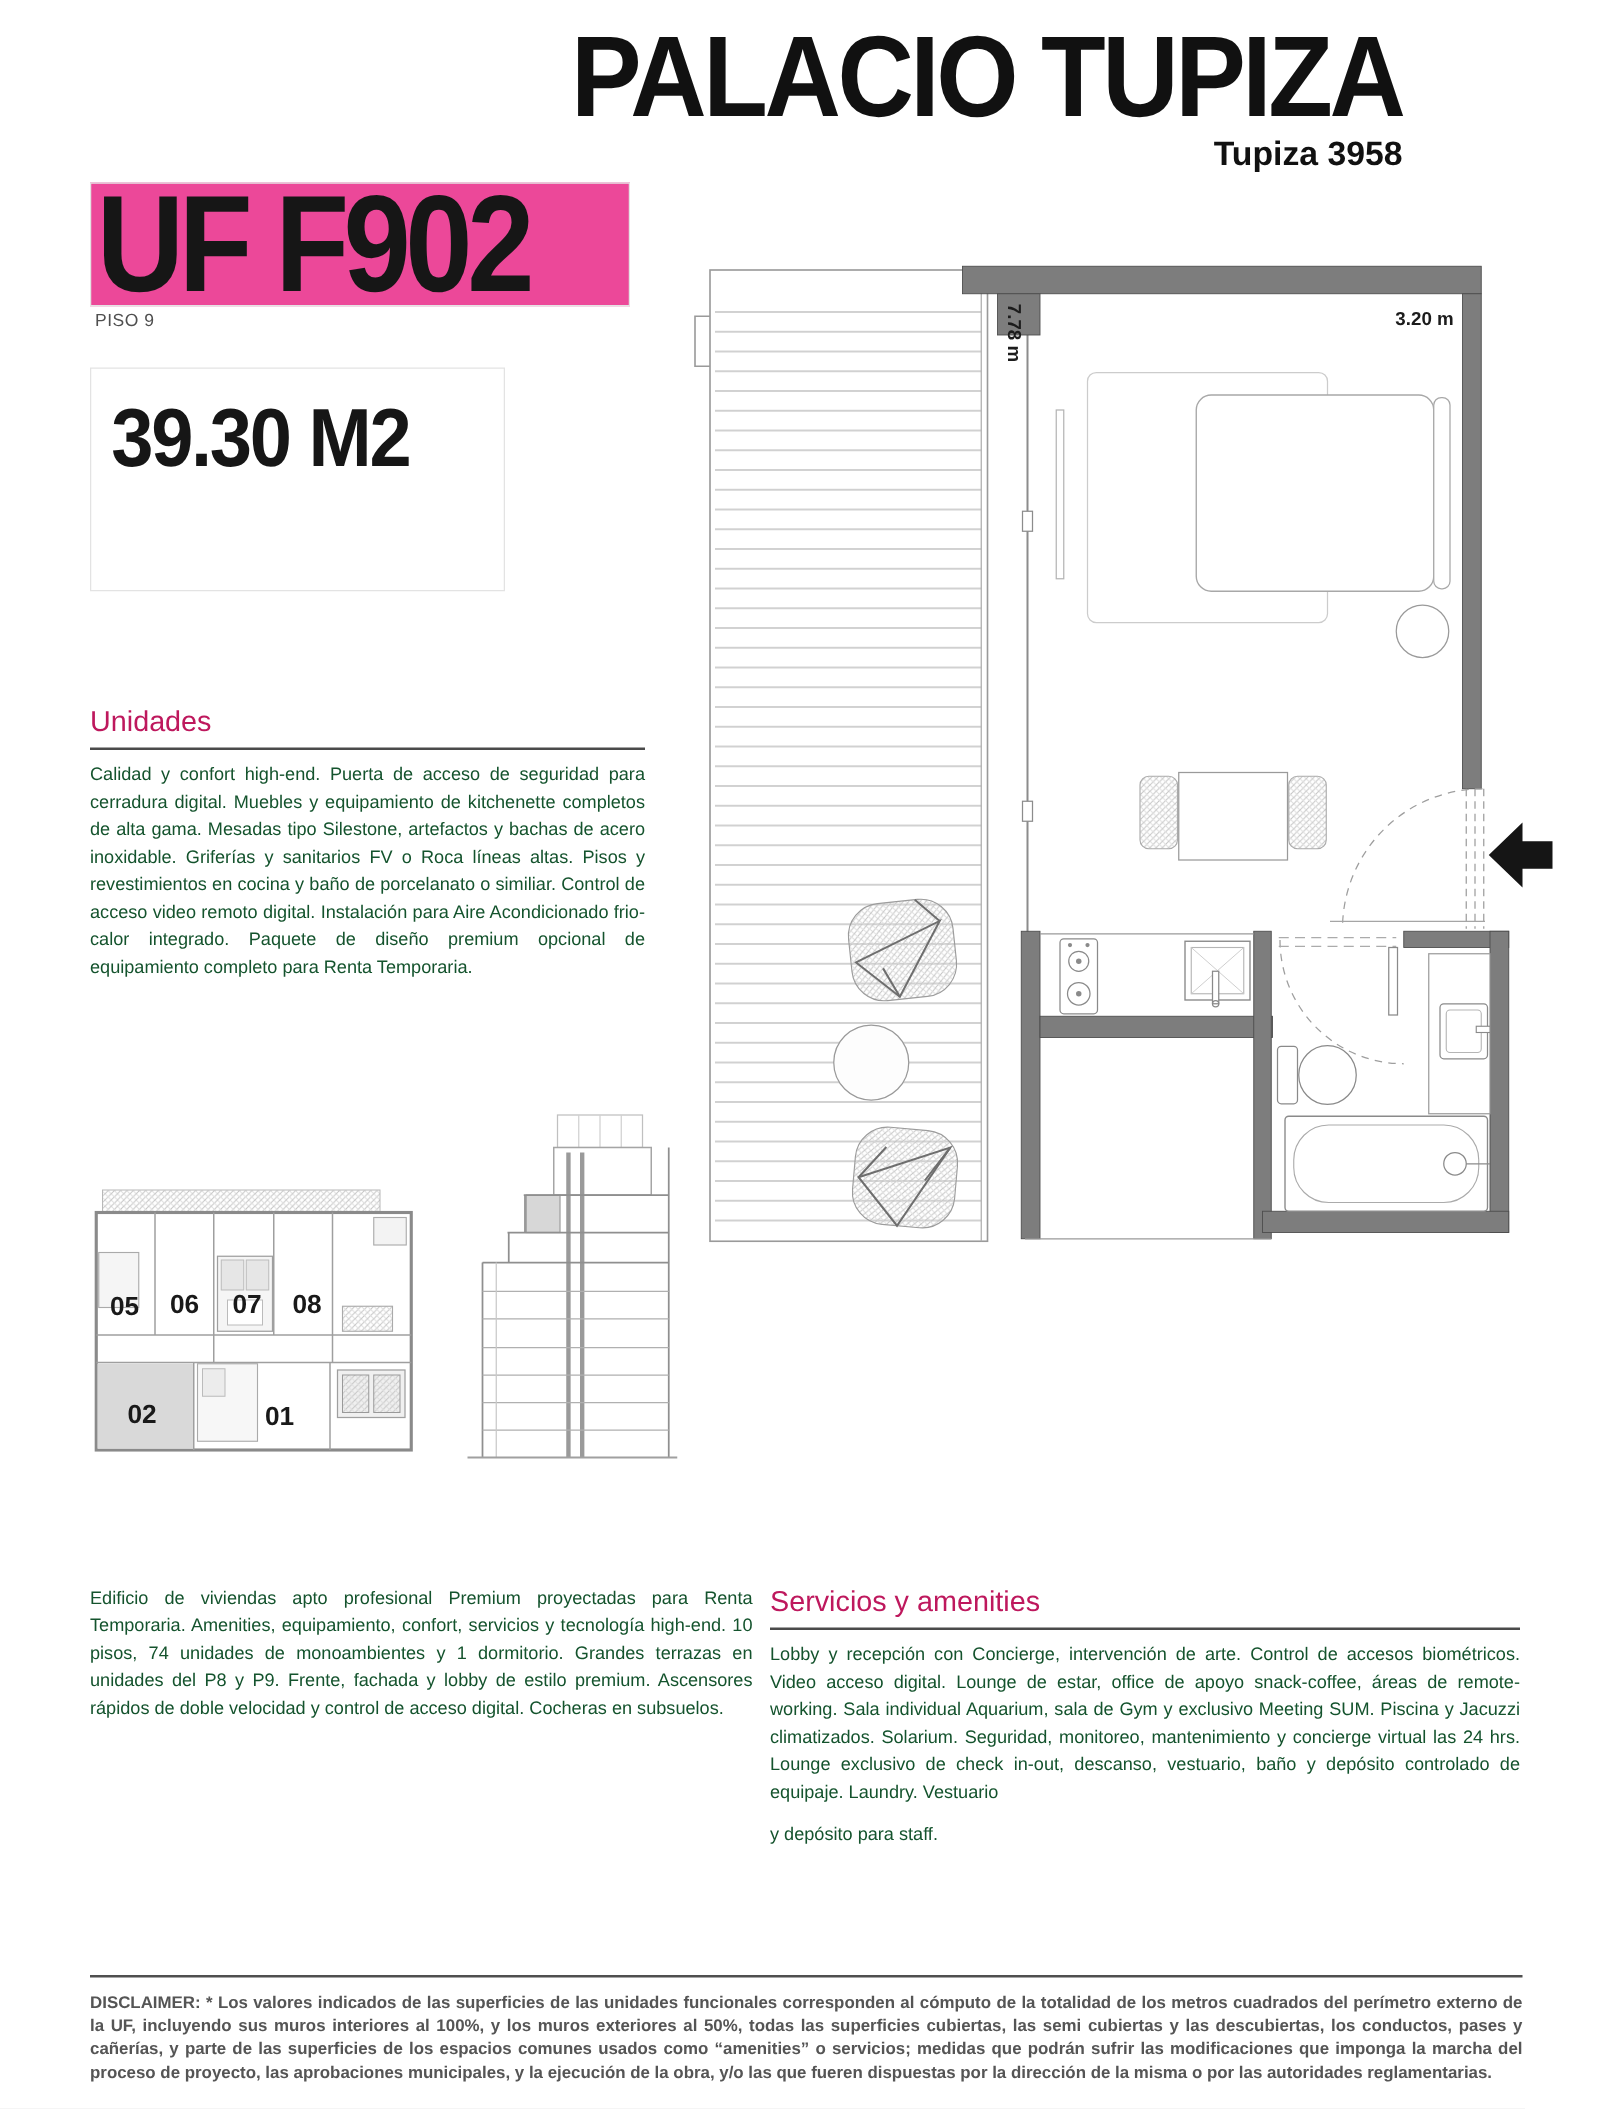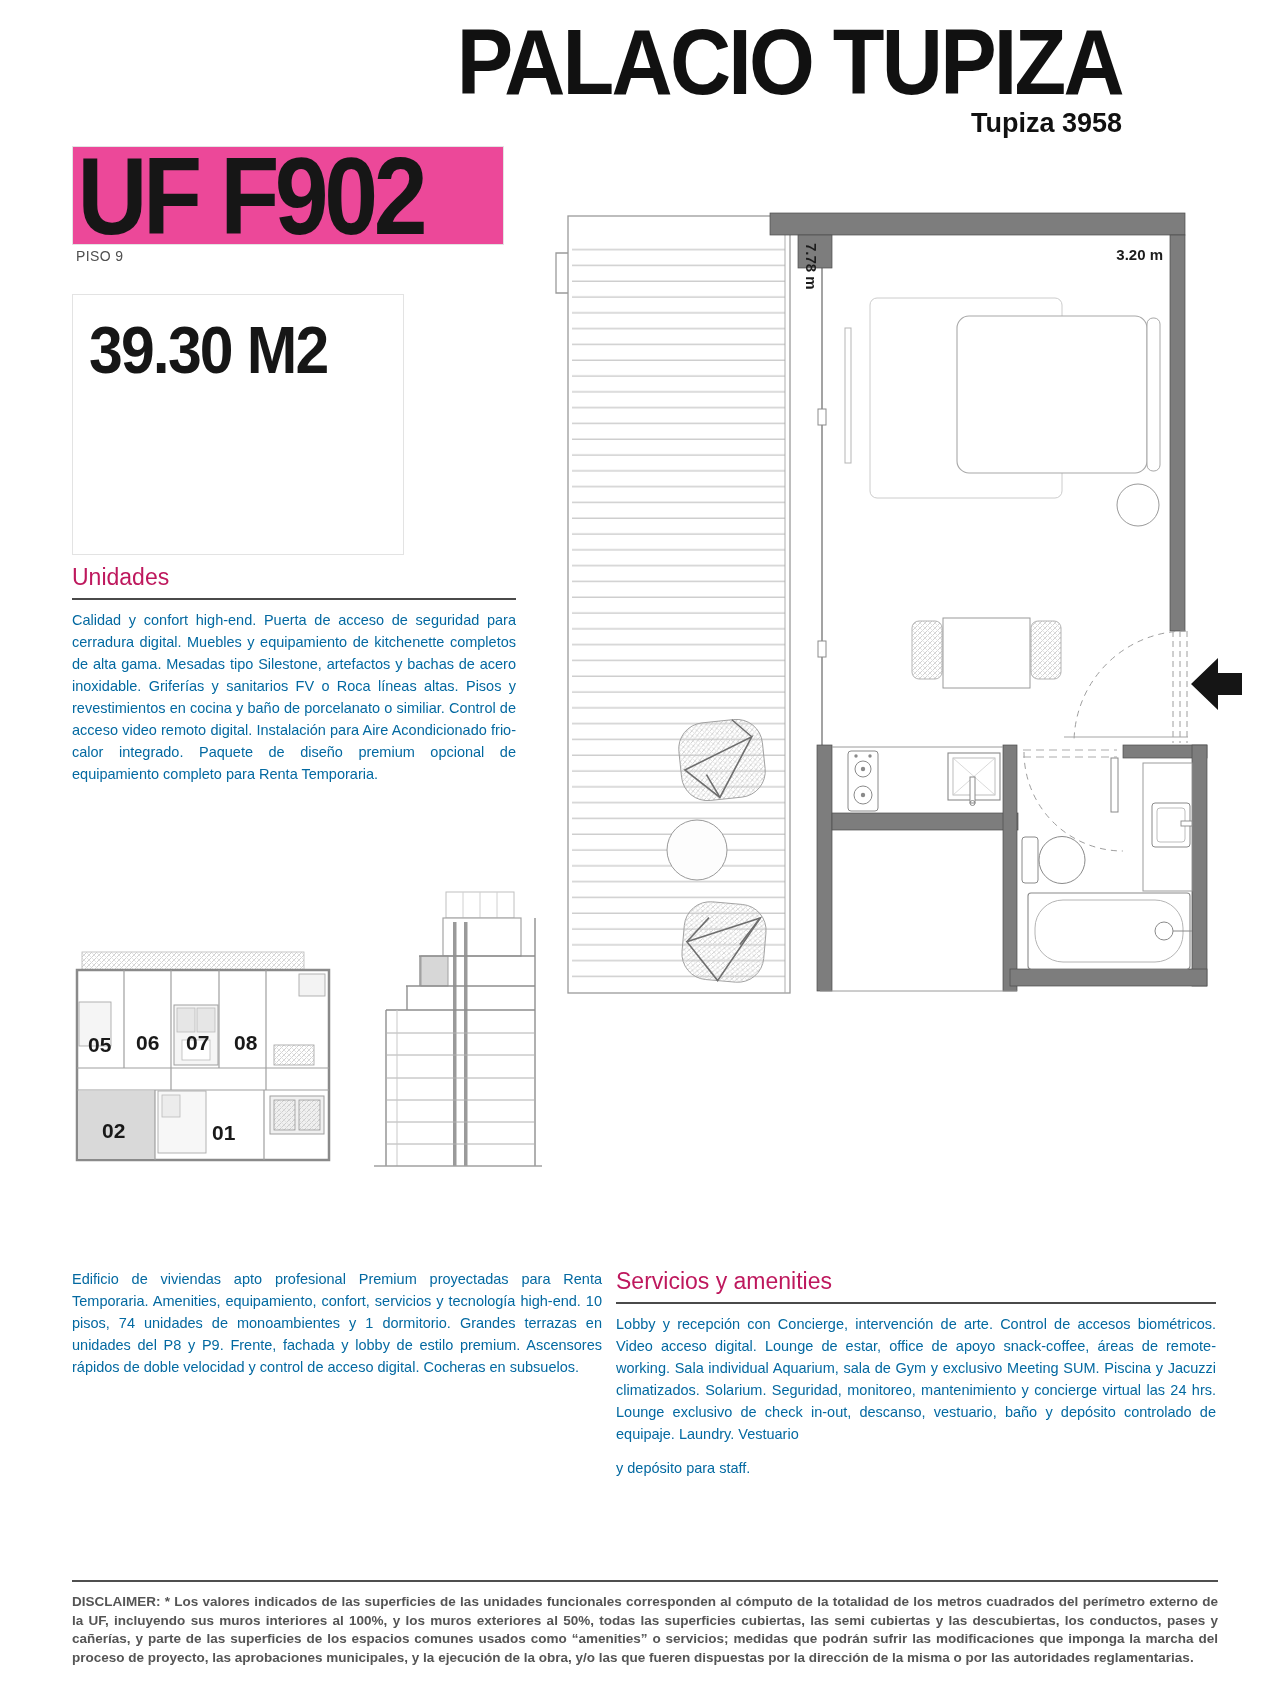--- a/index.html
+++ b/index.html
@@ -12,32 +12,32 @@
   .address{position:absolute;top:108px;right:158px;font-size:27px;font-weight:700;color:#111;letter-spacing:0;}
 
   
   .uf-box{position:absolute;left:72px;top:146px;width:430px;height:97px;border:1px solid #e3e3e3;
           background:#ec4899;display:flex;align-items:center;}
   .uf-code{font-size:110px;font-weight:700;letter-spacing:-5px;line-height:1;white-space:nowrap;
            transform:scaleX(.88);transform-origin:0 50%;padding-left:5px;color:#161616;}
   .piso{position:absolute;left:76px;top:248px;font-size:14px;color:#4f4f4f;letter-spacing:.4px;}
 
   
-  .surf-box{position:absolute;left:72px;top:294px;width:332px;height:261px;border:1px solid #e3e3e3;
+  .surf-box{position:absolute;left:72px;top:294px;width:332px;height:179px;border:1px solid #e3e3e3;
             background:#fff;box-sizing:border-box;padding:18px 14px 0 14px;}
   .surf-total{font-size:66px;font-weight:700;letter-spacing:-2px;line-height:1;white-space:nowrap;
               transform:scaleX(.92);transform-origin:0 50%;color:#161616;margin:4px 0 0 2px;}
   .surf-rows{margin-top:30px;}
   .surf-row{display:flex;justify-content:space-between;font-size:17.5px;color:#5d5d5d;line-height:27px;}
 
   
   .section{position:absolute;}
   .sec-title{font-size:23px;font-weight:400;color:#be185d;padding-bottom:7px;
              border-bottom:2px solid #4a4a4a;margin-bottom:9px;}
-  .sec-body{font-size:14.5px;line-height:22px;color:#0369a1;text-align:justify;}
+  .sec-body{font-size:14.5px;line-height:22px;color:#14532d;text-align:justify;}
   .sec-body + .sec-body{margin-top:12px;text-align:left;}
   .sec-unidades{left:72px;top:564px;width:444px;}
   .sec-proyecto{left:72px;top:1268px;width:530px;}
   .sec-servicios{left:616px;top:1268px;width:600px;}
 
   
   .disclaimer{position:absolute;left:72px;top:1580px;width:1146px;border-top:2px solid #4f4f4f;
               padding-top:11px;font-size:13.5px;font-weight:700;color:#555;line-height:18.5px;text-align:justify;}
 
   

